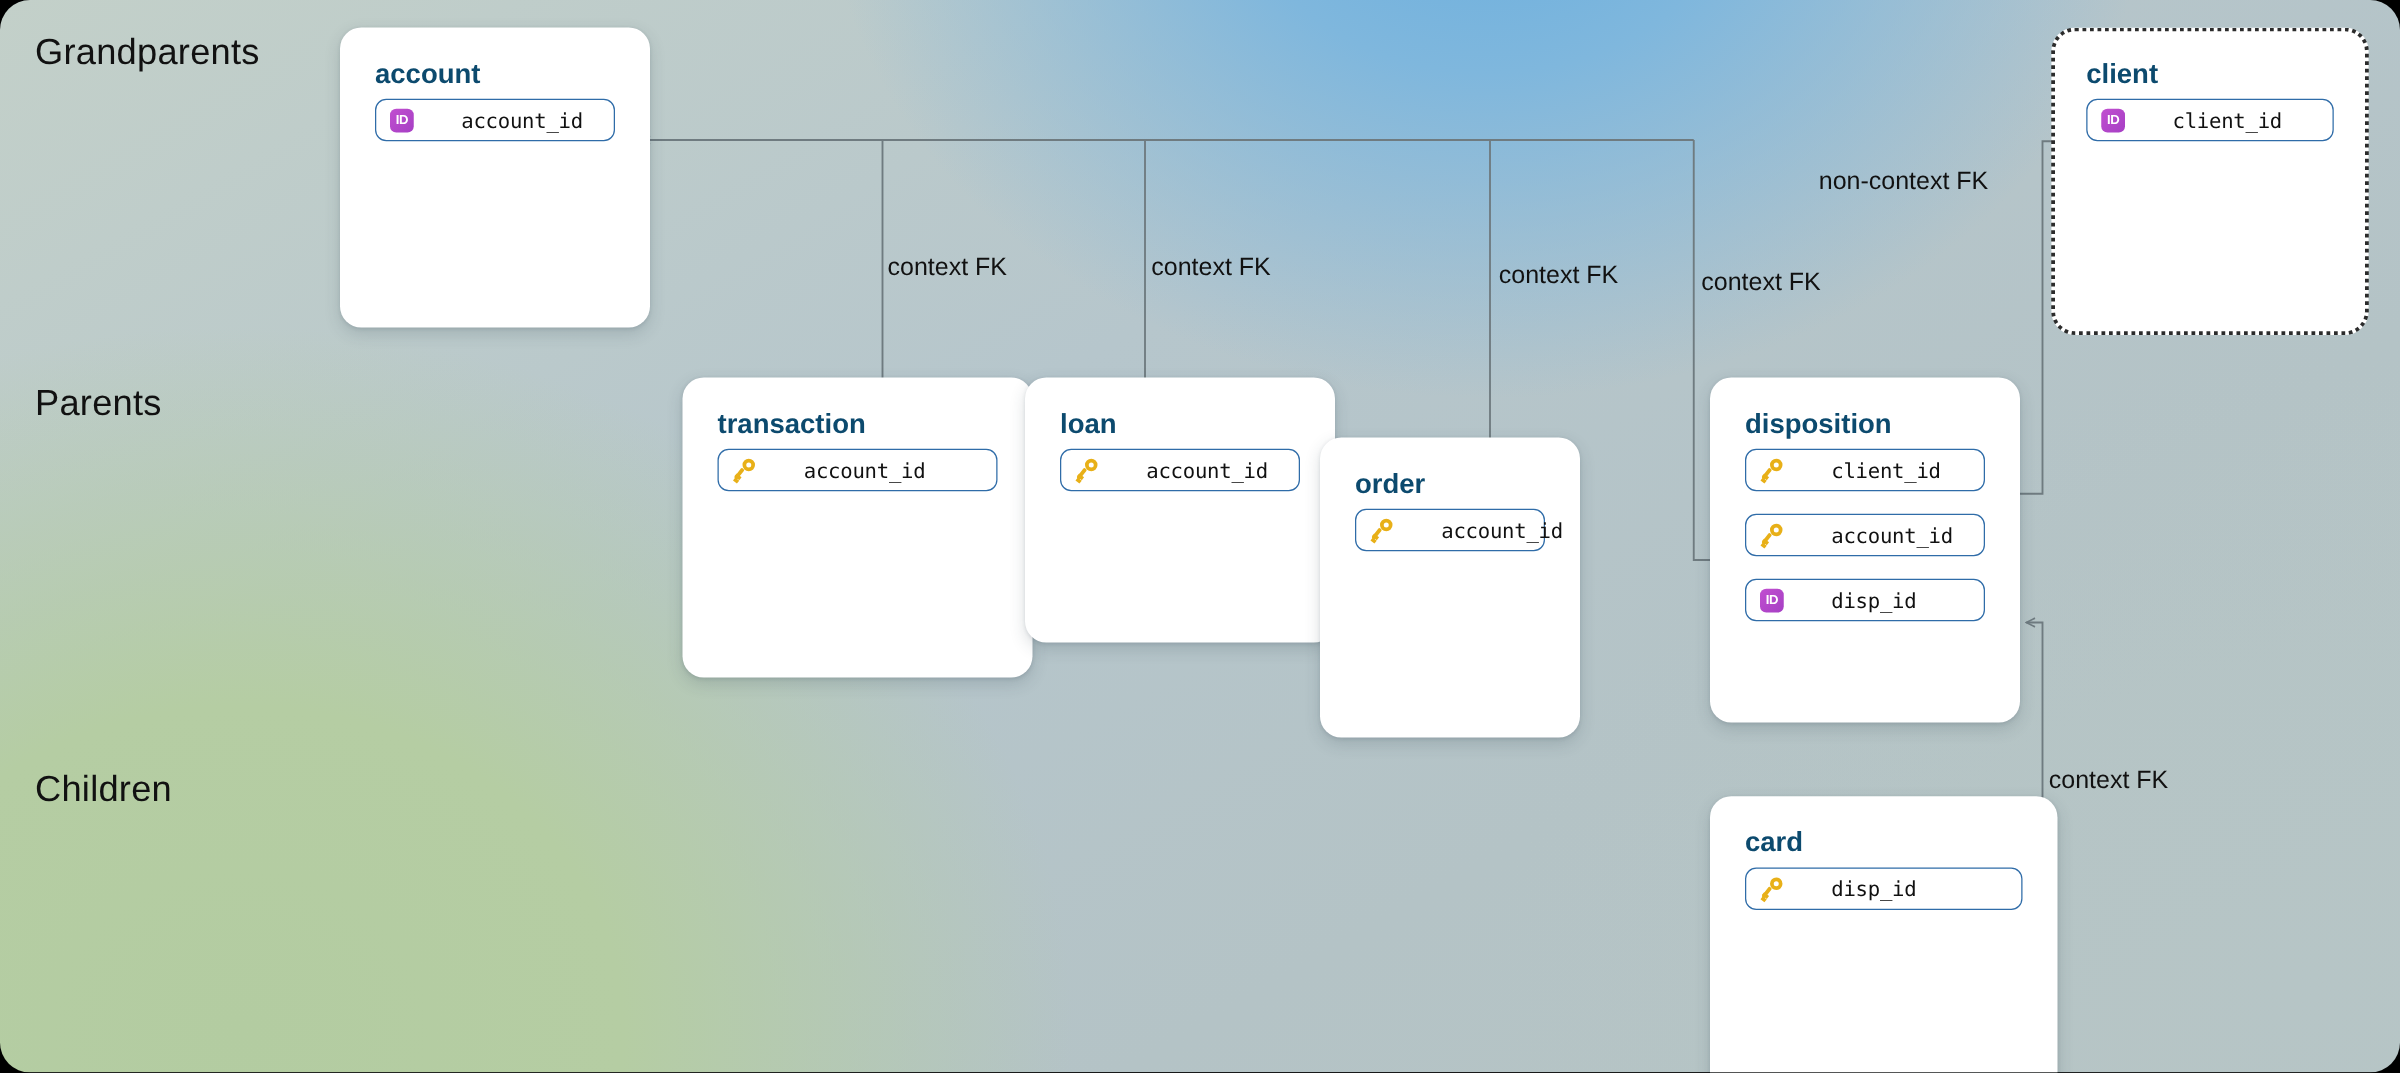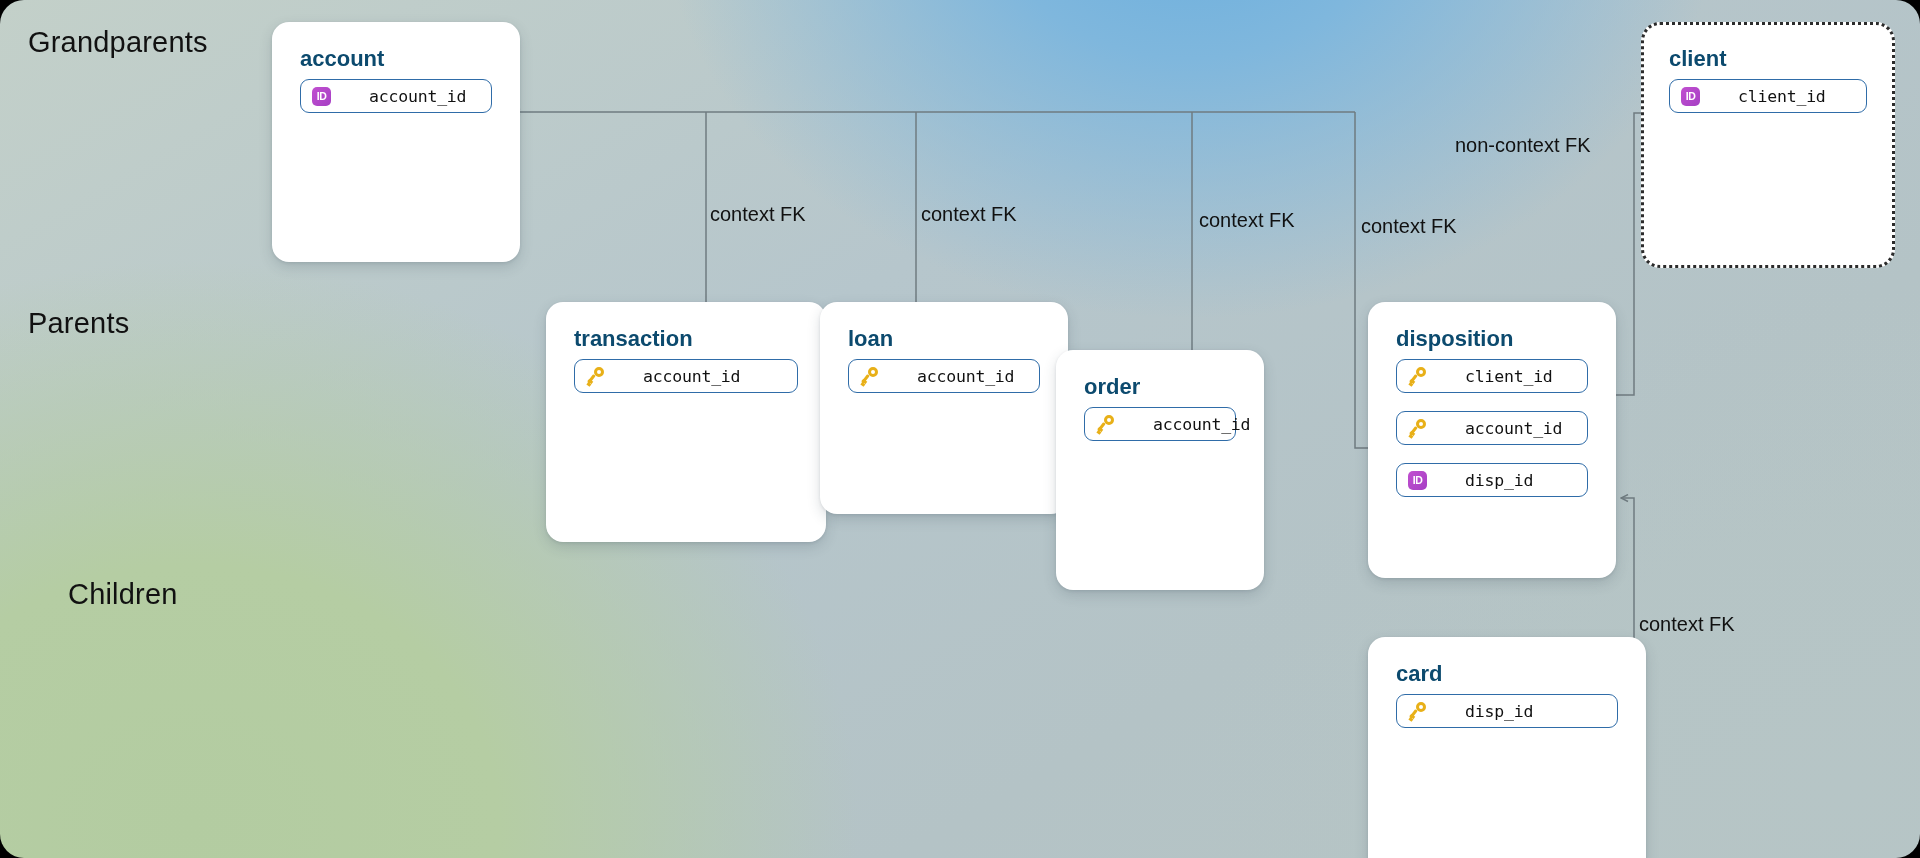--- a/index.html
+++ b/index.html
@@ -106,21 +106,21 @@
       <path d="M1355,112 L1355,448 L1368,448"></path>
 
       <path d="M1616,395 L1634,395 L1634,113 L1790,113" marker-end="url(#arw)"></path>
 
       <path d="M1616,682 L1634,682 L1634,498 L1621,498" marker-end="url(#arw)"></path>
     </g>
   </svg>
 
   <div class="rowlabel" style="left:28px;top:26px;">Grandparents</div>
   <div class="rowlabel" style="left:28px;top:307px;">Parents</div>
-  <div class="rowlabel" style="left:28px;top:578px;margin-left:40px;">Children</div>
+  <div class="rowlabel" style="left:28px;top:616px;">Children</div>
 
   <div class="entity" style="left:272px;top:22px;width:248px;height:240px;">
     <div class="ent-title">account</div>
     <div class="fields">
       <div class="field">
         <span class="id-icon">
             <span>ID</span>
           </span>
         <span class="fname">account_id</span>
       </div>

